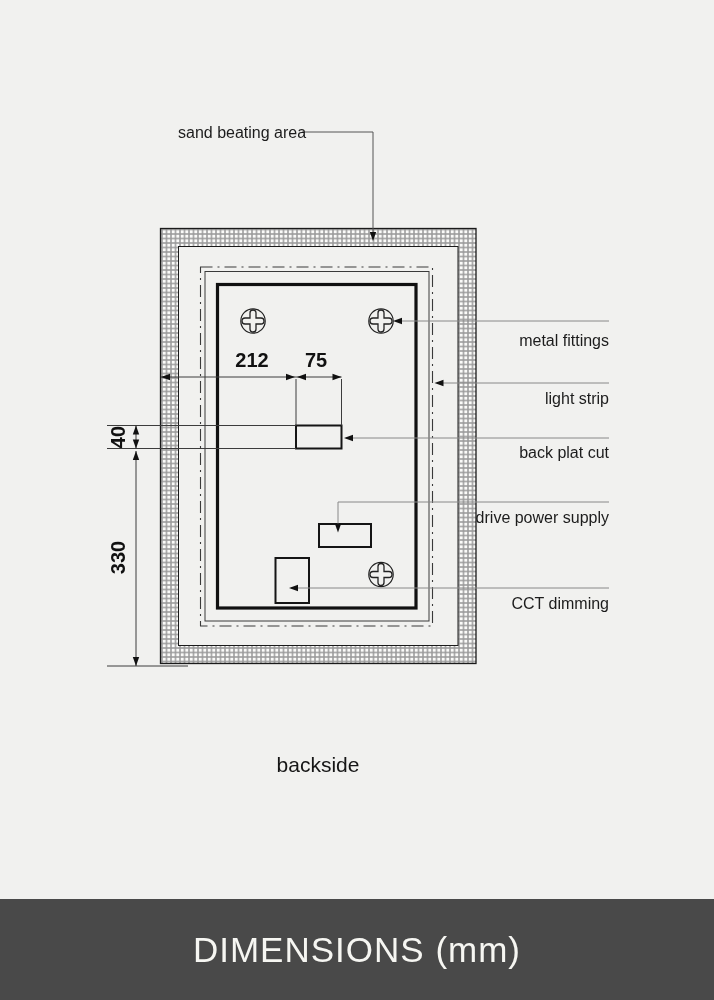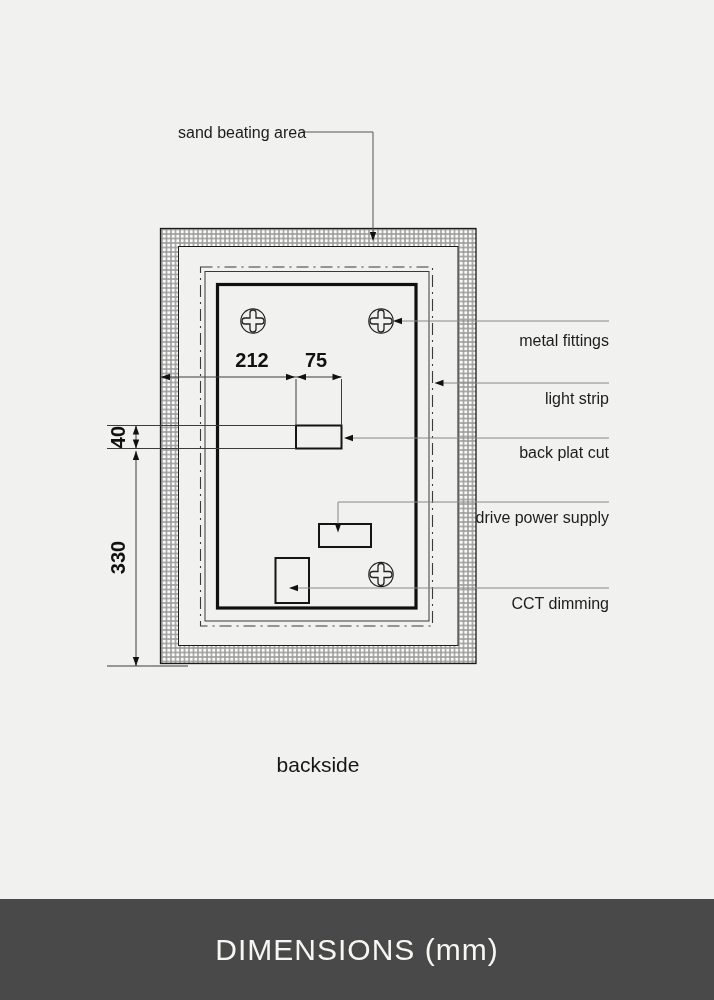--- a/index.html
+++ b/index.html
@@ -13,21 +13,21 @@
   .drawing-svg{position:absolute;top:0;left:0;}
   .dim-text{font-family:"Liberation Sans", sans-serif;font-size:20px;font-weight:700;fill:#111;}
   .label-text{font-family:"Liberation Sans", sans-serif;font-size:16px;fill:#1c1c1c;}
   .caption-text{font-family:"Liberation Sans", sans-serif;font-size:21px;fill:#161616;}
   .footer{
     position:absolute;left:0;top:899px;width:714px;height:101px;
     background:#494949;
     display:flex;align-items:center;justify-content:center;
   }
   .footer-title{
-    color:#f6f6f2;font-size:30px;letter-spacing:1px;font-weight:400;
+    color:#f6f6f2;font-size:35px;letter-spacing:1px;font-weight:400;
     font-family:"Liberation Sans", sans-serif;
   }
 </style>
 </head>
 <body>
 
 <div class="page">
 
   <svg class="drawing-svg" width="714" height="899" viewBox="0 0 714 899">
     <defs>

